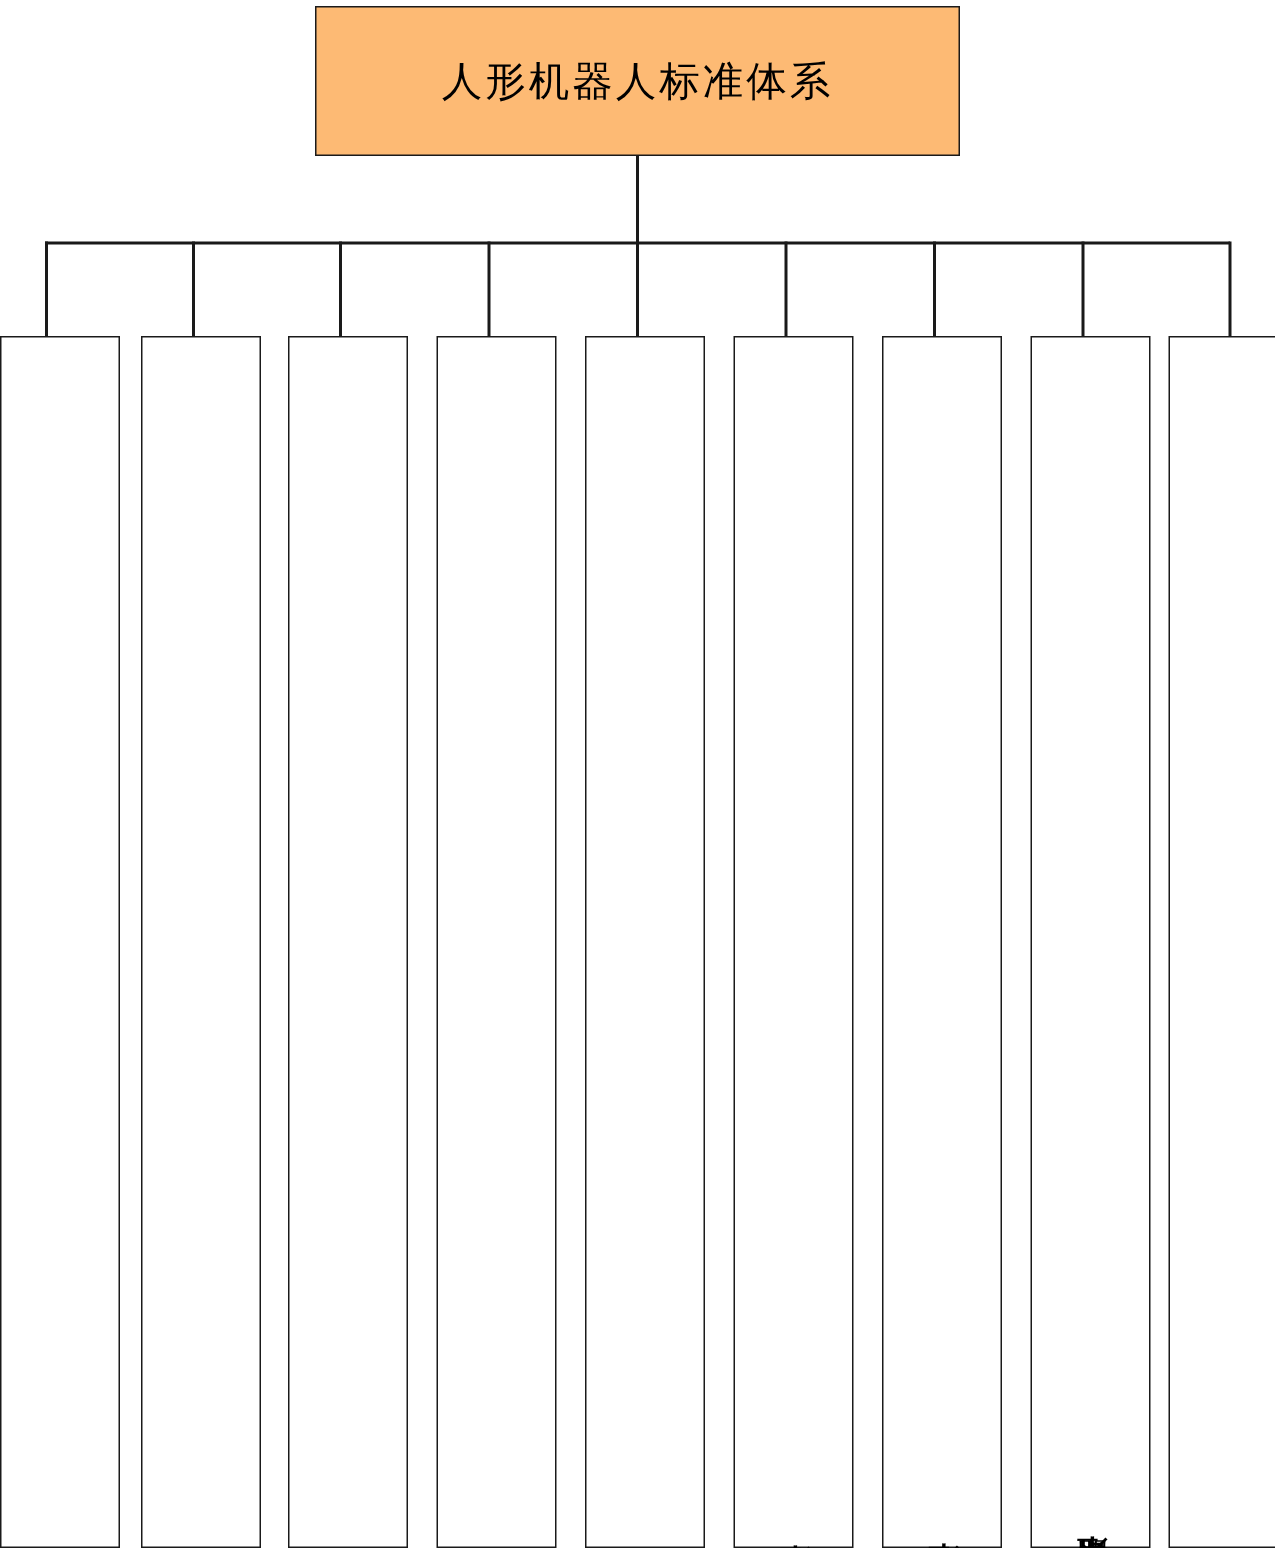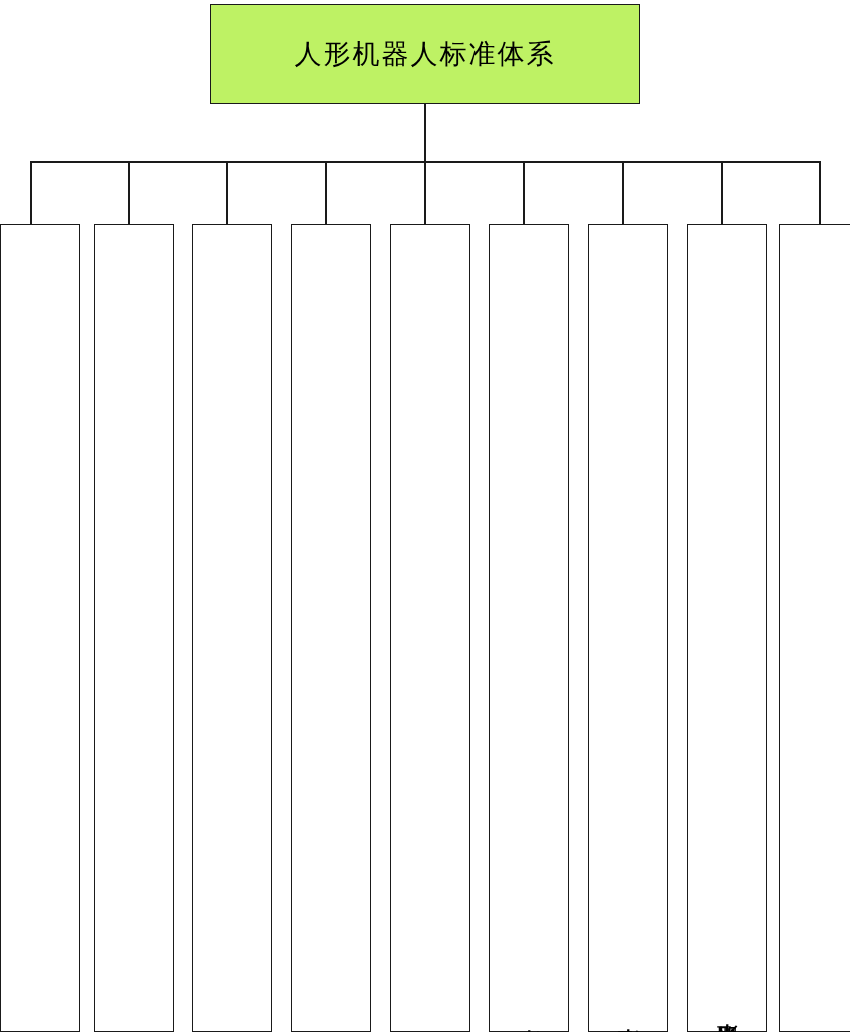--- a/index.html
+++ b/index.html
@@ -23,21 +23,21 @@
   }
 
   
   .root-node {
     position: absolute;
     left: 210px;
     top: 4px;
     width: 430px;
     height: 100px;
     border: 1.6px solid #1a1a1a;
-    background: #bef264;
+    background: #fdba74;
     display: flex;
     align-items: center;
     justify-content: center;
     box-sizing: border-box;
   }
   .root-label {
     font-size: 27px;
     letter-spacing: 2px;
     line-height: 1.2;
     white-space: nowrap;

